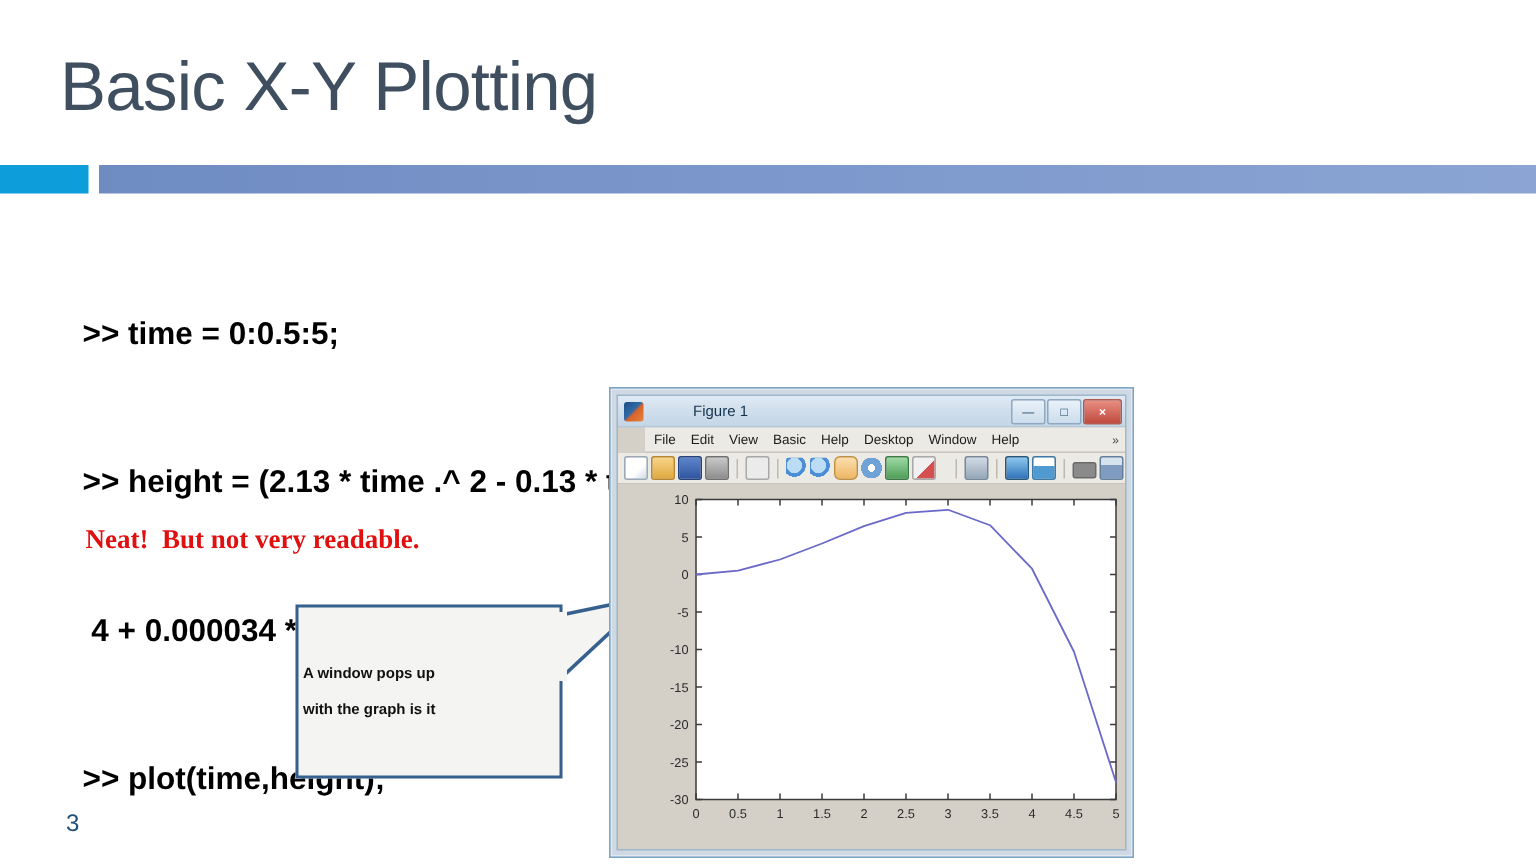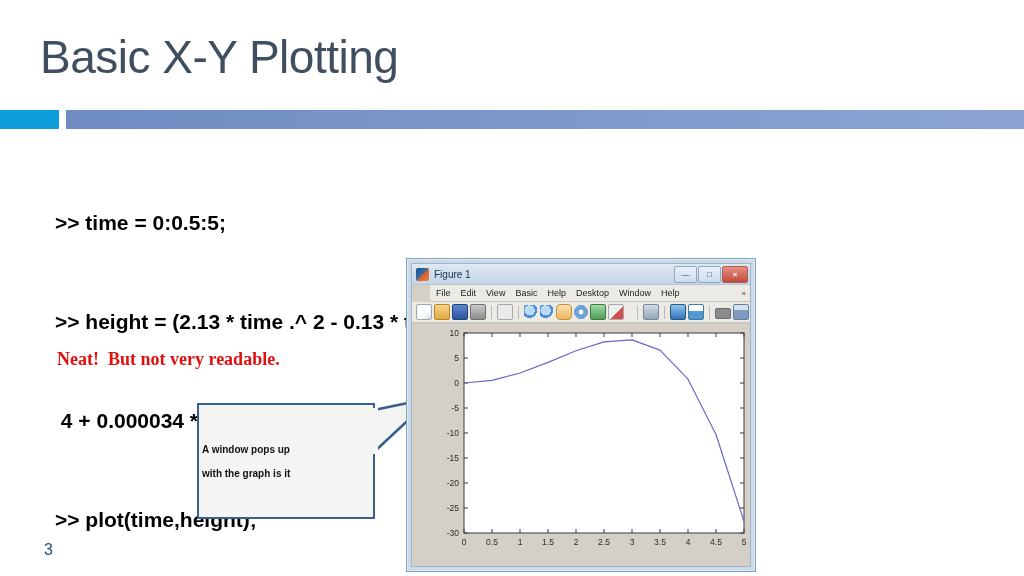--- a/index.html
+++ b/index.html
@@ -148,20 +148,21 @@
     background: linear-gradient(135deg,#1b4f86 0%, #2f6aa8 45%, #d9622a 55%, #e8833f 100%);
     border-radius: 2px;
     margin-right: 5px;
     flex: 0 0 auto;
   }
   #figure-title {
     font-size: 10px;
     color: #13324e;
     font-family: "Liberation Sans", sans-serif;
     white-space: nowrap;
+    margin-left: 28px;
   }
   #win-buttons {
     position: absolute;
     right: 2px; top: 2px;
     display: flex;
     gap: 1px;
   }
   .win-btn {
     width: 21px; height: 15px;
     border: 1px solid #8fa9c0;

